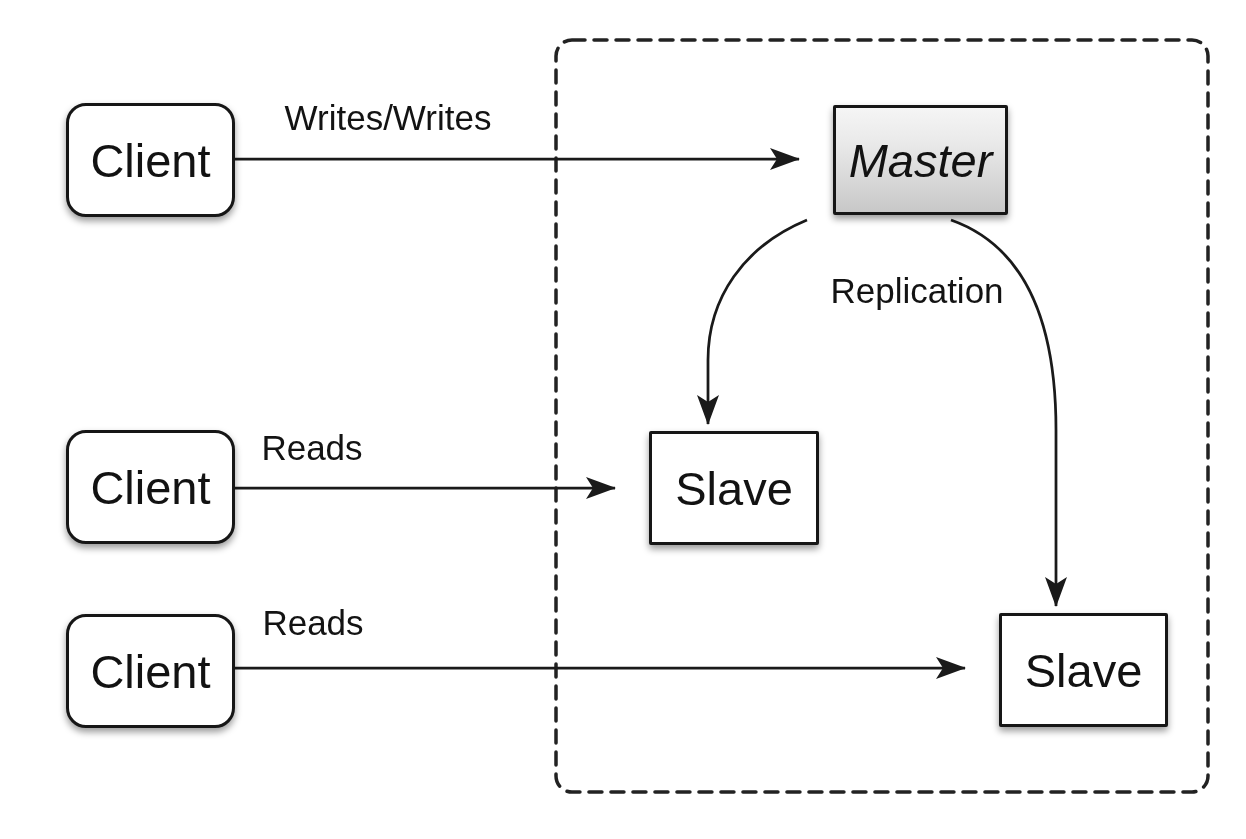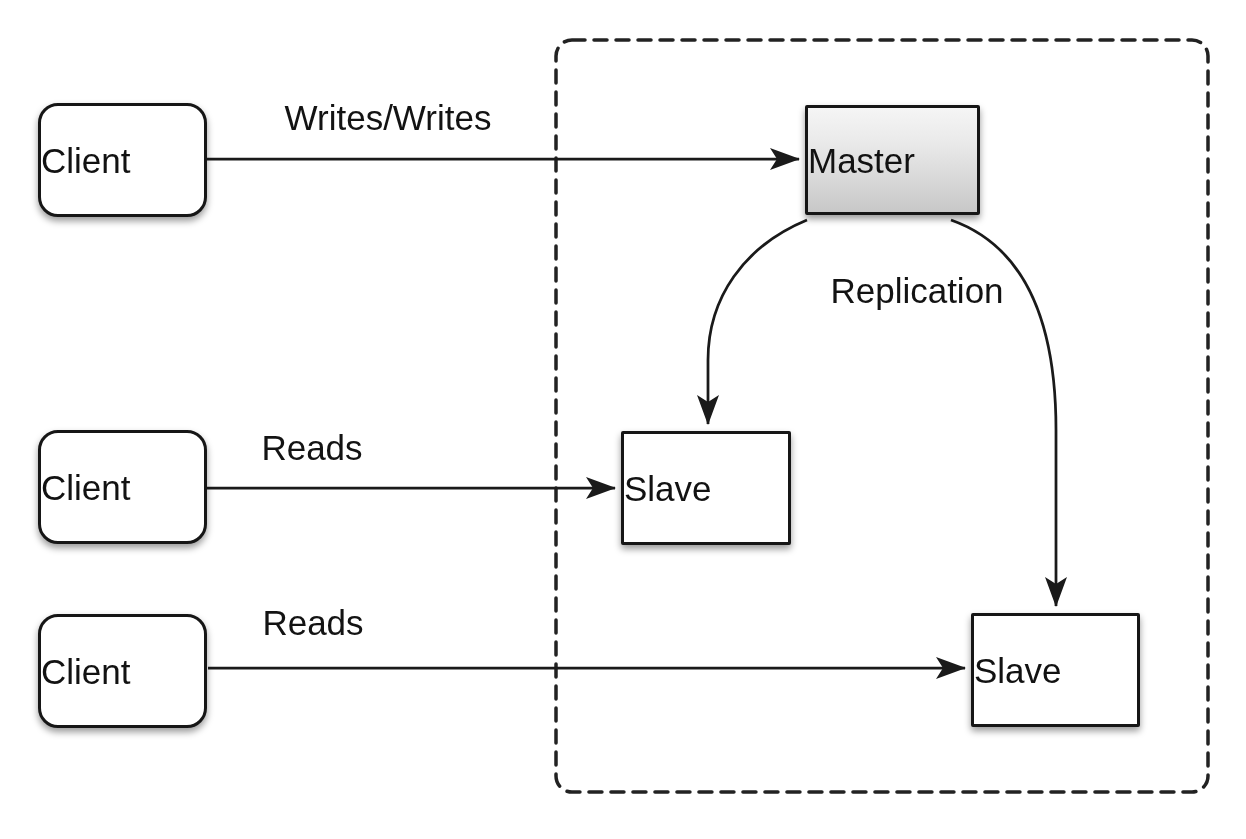--- a/index.html
+++ b/index.html
@@ -17,40 +17,42 @@
   }
   .edges-layer {
     position: absolute;
     left: 0; top: 0;
     width: 1246px; height: 839px;
   }
   .node {
     position: absolute;
     display: flex;
     align-items: center;
-    justify-content: flex-start;
+    justify-content: center;
     border: 3px solid #161616;
     background: #ffffff;
     color: #121212;
-    font-size: 35px;
+    font-size: 47px;
     line-height: 1;
     box-shadow: 0px 4px 7px rgba(0,0,0,0.40);
     box-sizing: border-box;
+    margin-left: 28px;
   }
   .node.client {
     border-radius: 20px;
     width: 169px;
     height: 114px;
     left: 38px;
   }
   .node.rect { border-radius: 2px; }
   .node.master {
     left: 805px; top: 105px;
     width: 175px; height: 110px;
     background: linear-gradient(180deg, #f5f5f5 0%, #e9e9e9 35%, #c8c8c8 100%);
+    font-style: italic;
   }
   .node.slave1 { left: 621px; top: 431px; width: 170px; height: 114px; }
   .node.slave2 { left: 971px; top: 613px; width: 169px; height: 114px; }
   .client1 { top: 103px; }
   .client2 { top: 430px; }
   .client3 { top: 614px; }
   .edge-label {
     position: absolute;
     transform: translate(-50%, -50%);
     color: #131313;

